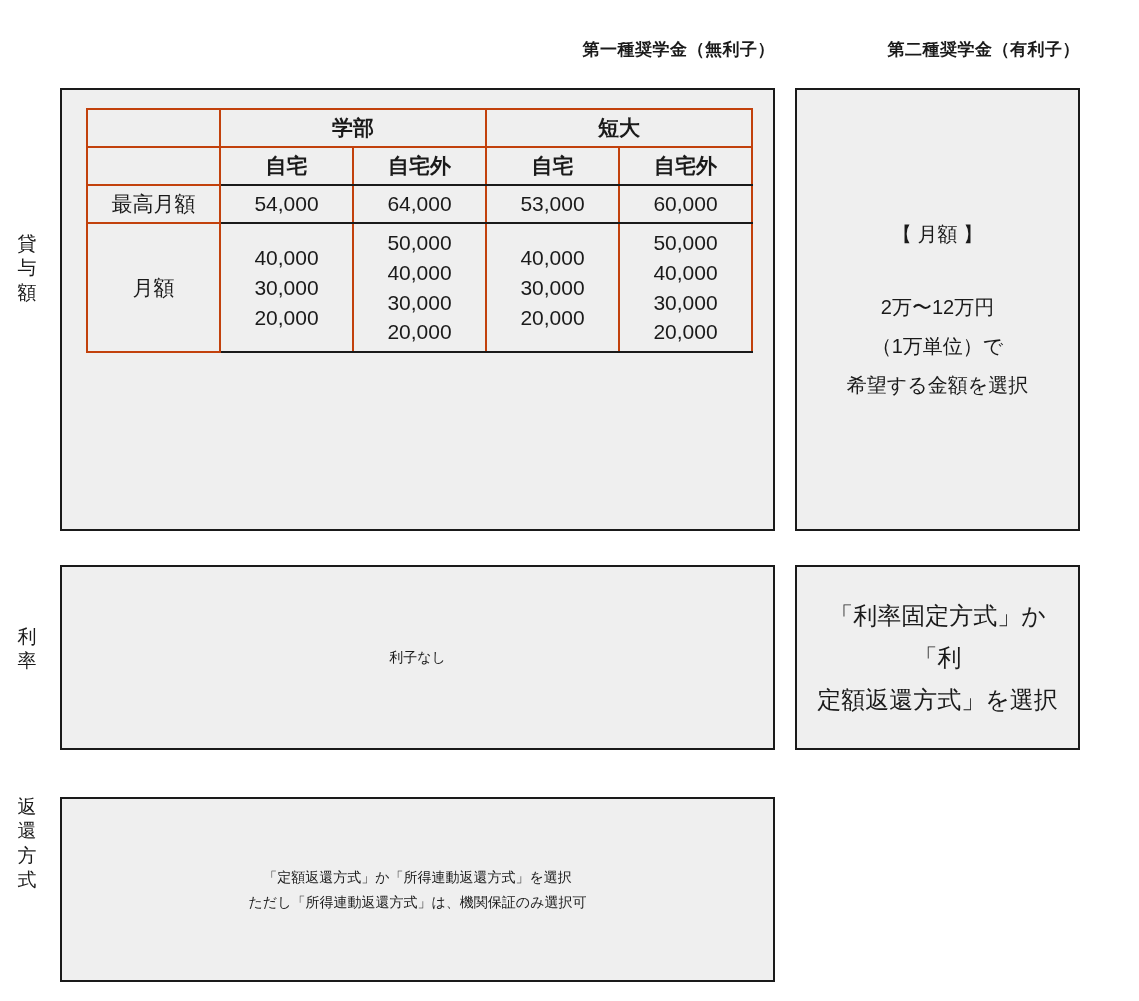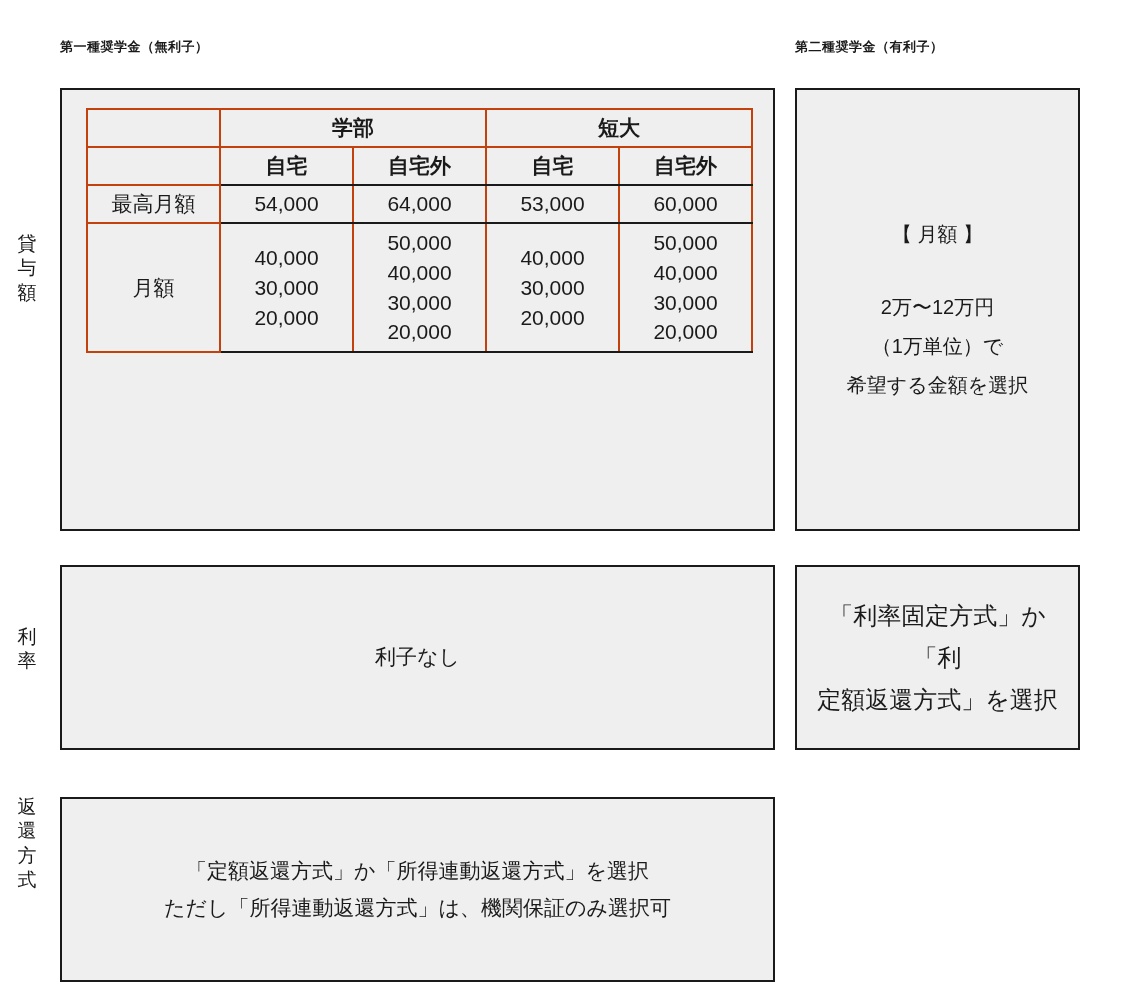--- a/index.html
+++ b/index.html
@@ -18,23 +18,23 @@
 
   .page {
     position: relative;
     width: 1139px;
     height: 1001px;
   }
 
   
   .col-header {
     position: absolute;
-    font-size: 13px;
+    font-size: 17px;
     font-weight: bold;
-    text-align: left;
+    text-align: right;
     letter-spacing: 0.5px;
   }
   #hdr-type1 { left: 60px; top: 38px; width: 715px; }
   #hdr-type2 { left: 795px; top: 38px; width: 285px; }
 
   
   .row-label {
     position: absolute;
     font-size: 19px;
     line-height: 1.28;
@@ -144,21 +144,21 @@
     position: absolute;
     left: 0;
     top: 0;
     width: 100%;
     height: 100%;
     display: flex;
     flex-direction: column;
     align-items: center;
     justify-content: center;
     text-align: center;
-    font-size: 21px;
+    font-size: 14px;
     line-height: 1.75;
     padding: 0 14px;
     box-sizing: border-box;
   }
   .center-text.small { font-size: 24px; }
   .center-text .line { display: block; }
 </style>
 </head>
 <body>
 

